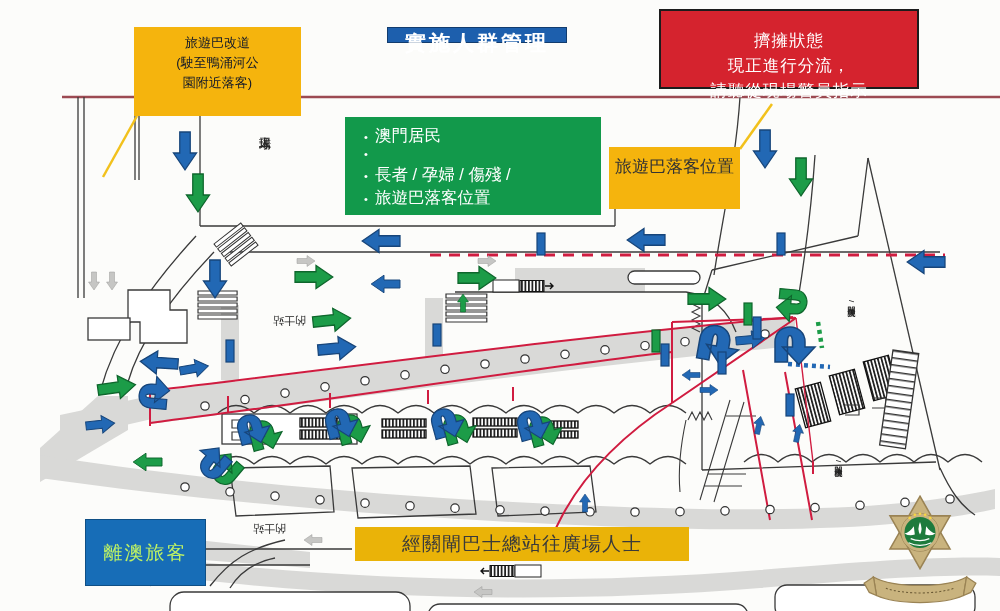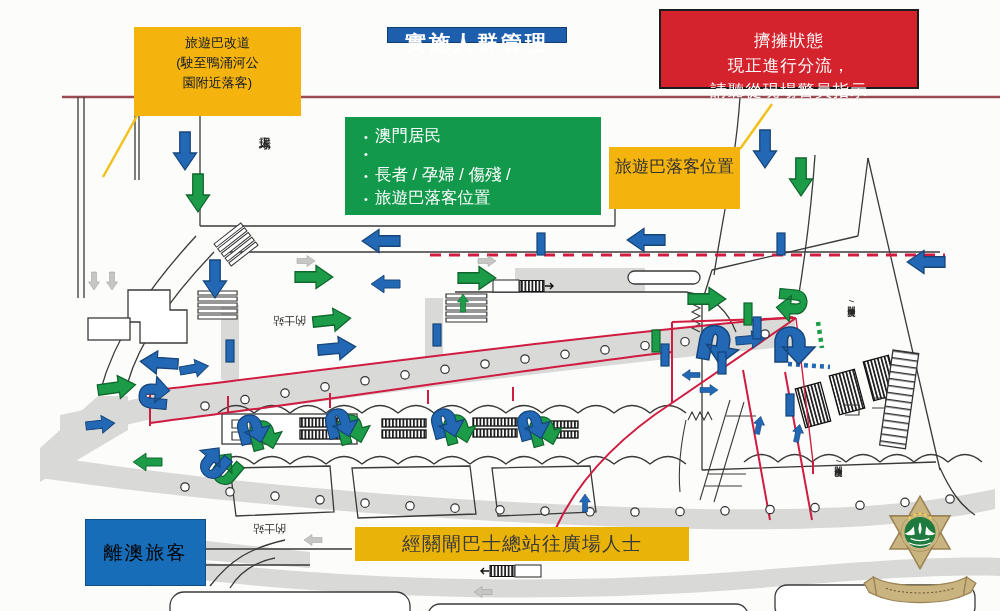--- a/index.html
+++ b/index.html
@@ -14,21 +14,21 @@
              color:#fff;font-size:21px;font-weight:bold;letter-spacing:3px;line-height:30px;}
   #box-red{left:659px;top:9px;width:260px;height:80px;background:#D5232E;border:2px solid #1c1c1c;
            color:#fff;font-size:16.5px;line-height:1.5;letter-spacing:1px;padding-top:17px;}
   #box-green{left:345px;top:117px;width:256px;height:98px;background:#12994B;color:#fff;
              font-size:16.5px;text-align:left;padding:7px 0 0 12px;}
   #box-green .row{display:flex;align-items:baseline;line-height:1.42;}
   #box-green .bullet{font-size:11px;width:18px;text-align:center;flex:0 0 18px;}
   #box-dropoff{left:609px;top:147px;width:131px;height:62px;background:#F5B40D;color:#333;
                font-size:17px;line-height:1.5;padding-top:7px;}
   #box-depart{left:85px;top:519px;width:121px;height:67px;background:#176DB7;border:1px solid #0f4f85;
-              color:#000000;font-size:19px;line-height:65px;letter-spacing:2px;}
+              color:#bef264;font-size:19px;line-height:65px;letter-spacing:2px;}
   #box-terminal{left:355px;top:527px;width:334px;height:34px;background:#eab308;color:#3a3a3a;
                 font-size:19px;line-height:34px;letter-spacing:1px;}
   #logo{position:absolute;left:862px;top:490px;width:116px;height:119px;}
   .maplabel{fill:#222;}
   .c-blue{fill:#2268B4;stroke:#17457a;stroke-width:1.2;}
   .c-green{fill:#1C9C48;stroke:#0e662c;stroke-width:1.2;}
   .c-gray{fill:#c6c6c4;stroke:#9a9a98;stroke-width:1;}
 </style>
 </head>
 <body>

